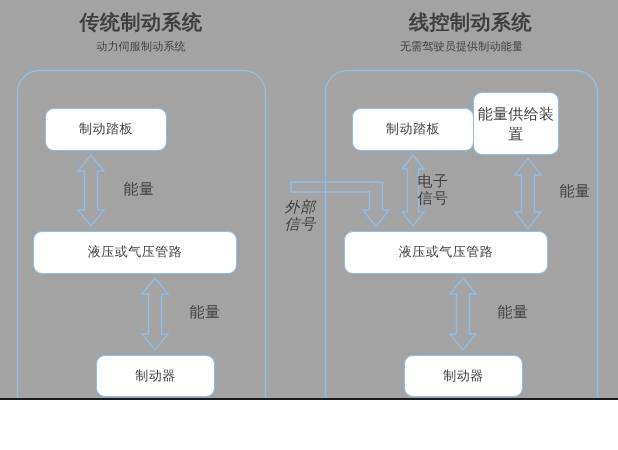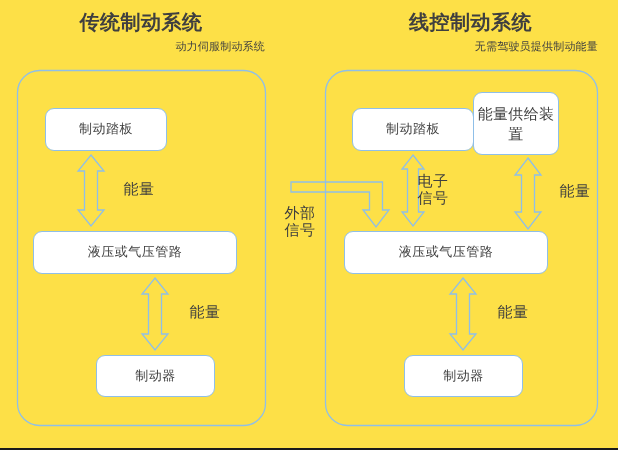--- a/index.html
+++ b/index.html
@@ -7,22 +7,22 @@
     margin: 0;
     padding: 0;
     background: #ffffff;
   }
   body {
     font-family: "Liberation Sans", "DejaVu Sans", sans-serif;
   }
   #diagram-root {
     position: relative;
     width: 618px;
-    height: 450px;
-    background: #fde047;
+    height: 400px;
+    background: #a3a3a3;
     overflow: hidden;
     border-bottom: 2px solid #1a1a1a;
     box-sizing: border-box;
   }
   .svg-layer {
     position: absolute;
     left: 0;
     top: 0;
     width: 618px;
     height: 450px;
@@ -32,21 +32,21 @@
     text-align: center;
     color: #3f3f3f;
     font-size: 20px;
     font-weight: 700;
     letter-spacing: 0.5px;
     white-space: nowrap;
     line-height: 1;
   }
   .panel-subtitle {
     position: absolute;
-    text-align: right;
+    text-align: center;
     color: #3f3f3f;
     font-size: 11px;
     font-weight: 400;
     letter-spacing: 0.2px;
     white-space: nowrap;
     line-height: 1;
   }
   .node-box {
     position: absolute;
     box-sizing: border-box;
@@ -165,16 +165,16 @@
 
   <div class="node-box" style="left:404px; top:355px; width:119px; height:42px;">制动器</div>
 
   <div class="edge-label small" style="left:408px; top:172px; width:50px;">电子
 信号</div>
 
   <div class="edge-label" style="left:545px; top:182px; width:60px;">能量</div>
 
   <div class="edge-label" style="left:478px; top:303px; width:70px;">能量</div>
 
-  <div class="edge-label small" style="left:280px; top:204px; width:40px;">外部
+  <div class="edge-label small" style="left:280px; top:198px; width:40px;font-style:italic;">外部
 信号</div>
 
 </div>
 
 </body></html>

